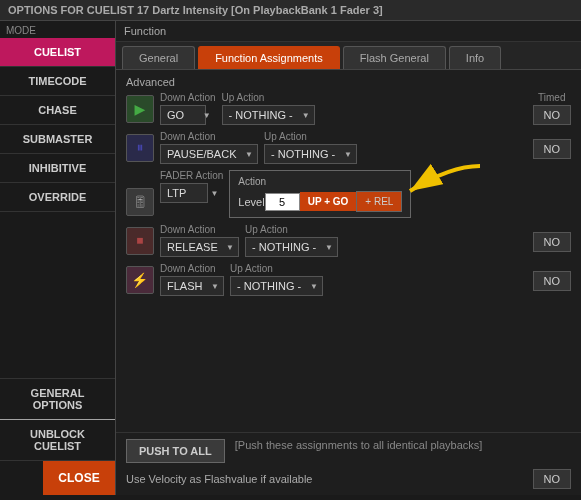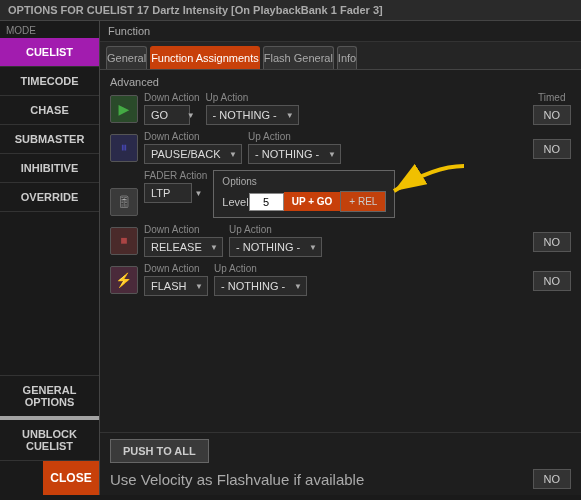--- a/index.html
+++ b/index.html
@@ -23,21 +23,21 @@
       font-weight: bold;
     }
 
     .main-layout {
       display: flex;
       height: calc(500px - 26px);
     }
 
     
     .sidebar {
-      width: 100px;
+      width: 116px;
       background: #1a1a1a;
       border-right: 1px solid #444;
       display: flex;
       flex-direction: column;
     }
 
     .sidebar-section-label {
       font-size: 10px;
       color: #888;
       padding: 4px 6px 2px 6px;
@@ -48,33 +48,33 @@
       padding: 8px 6px;
       color: #ccc;
       font-size: 11px;
       font-weight: bold;
       text-align: center;
       cursor: pointer;
       border-bottom: 1px solid #333;
     }
 
     .sidebar-item.active {
-      background: #a21caf;
+      background: #be185d;
       color: #fff;
     }
 
     .sidebar-general {
       padding: 8px 6px;
       color: #ccc;
       font-size: 11px;
       font-weight: bold;
       text-align: center;
       cursor: pointer;
       border-top: 1px solid #333;
-      border-bottom: 4px solid #a3a3a3;
+      border-bottom: 1px solid #a3a3a3;
     }
 
     .sidebar-unblock {
       padding: 8px 6px;
       color: #ccc;
       font-size: 11px;
       font-weight: bold;
       text-align: center;
       cursor: pointer;
       border-bottom: 1px solid #333;
@@ -110,21 +110,21 @@
     
     .tabs {
       display: flex;
       background: #252525;
       border-bottom: 1px solid #444;
       padding: 4px 6px 0 6px;
       gap: 3px;
     }
 
     .tab {
-      padding: 5px 0;
+      padding: 5px 16px;
       font-size: 11px;
       color: #aaa;
       background: #333;
       border: 1px solid #555;
       border-bottom: none;
       cursor: pointer;
       border-radius: 3px 3px 0 0;
     }
 
     .tab.active {
@@ -306,21 +306,21 @@
       color: #888;
     }
 
     .velocity-row {
       display: flex;
       align-items: center;
       justify-content: space-between;
     }
 
     .velocity-label {
-      font-size: 15px;
+      font-size: 11px;
       color: #aaa;
       text-align: right;
     }
 
     .velocity-btn {
       background: #333;
       border: 1px solid #555;
       color: #ccc;
       font-size: 11px;
       padding: 3px 10px;
@@ -477,21 +477,21 @@
         </div>
         <div class="action-col">
           <div class="action-field-label">FADER Action</div>
           <div class="select-wrapper">
             <select>
               <option>LTP</option>
             </select>
           </div>
         </div>
         <div class="trigger-box" style="position:relative;">
-          <div class="trigger-box-label">Options</div>
+          <div class="trigger-box-label">Action</div>
           <div class="trigger-buttons-row">
             <span class="trigger-level-label">Level</span>
             <input class="trigger-level-input" type="text" value="5" style="">
             <button class="trigger-btn-upgo">UP + GO</button>
             <button class="trigger-btn-rel">+ REL</button>
           </div>
 
           <svg width="110" height="55" style="position:absolute; top:-15px; right:-90px; pointer-events:none; z-index:10;">
             <defs>
               <marker id="arrowhead" markerWidth="8" markerHeight="6" refX="8" refY="3" orient="auto">
@@ -553,20 +553,21 @@
           <div class="timed-label"></div>
           <button class="timed-btn">NO</button>
         </div>
       </div>
 
     </div>
 
     <div class="bottom-section">
       <div class="push-row">
         <button class="push-btn">PUSH TO ALL</button>
+        <span class="push-desc">[Push these assignments to all identical playbacks]</span>
       </div>
       <div class="velocity-row">
         <span class="velocity-label">Use Velocity as Flashvalue if available</span>
         <button class="velocity-btn">NO</button>
       </div>
     </div>
   </div>
 </div>
 
 </body></html>

